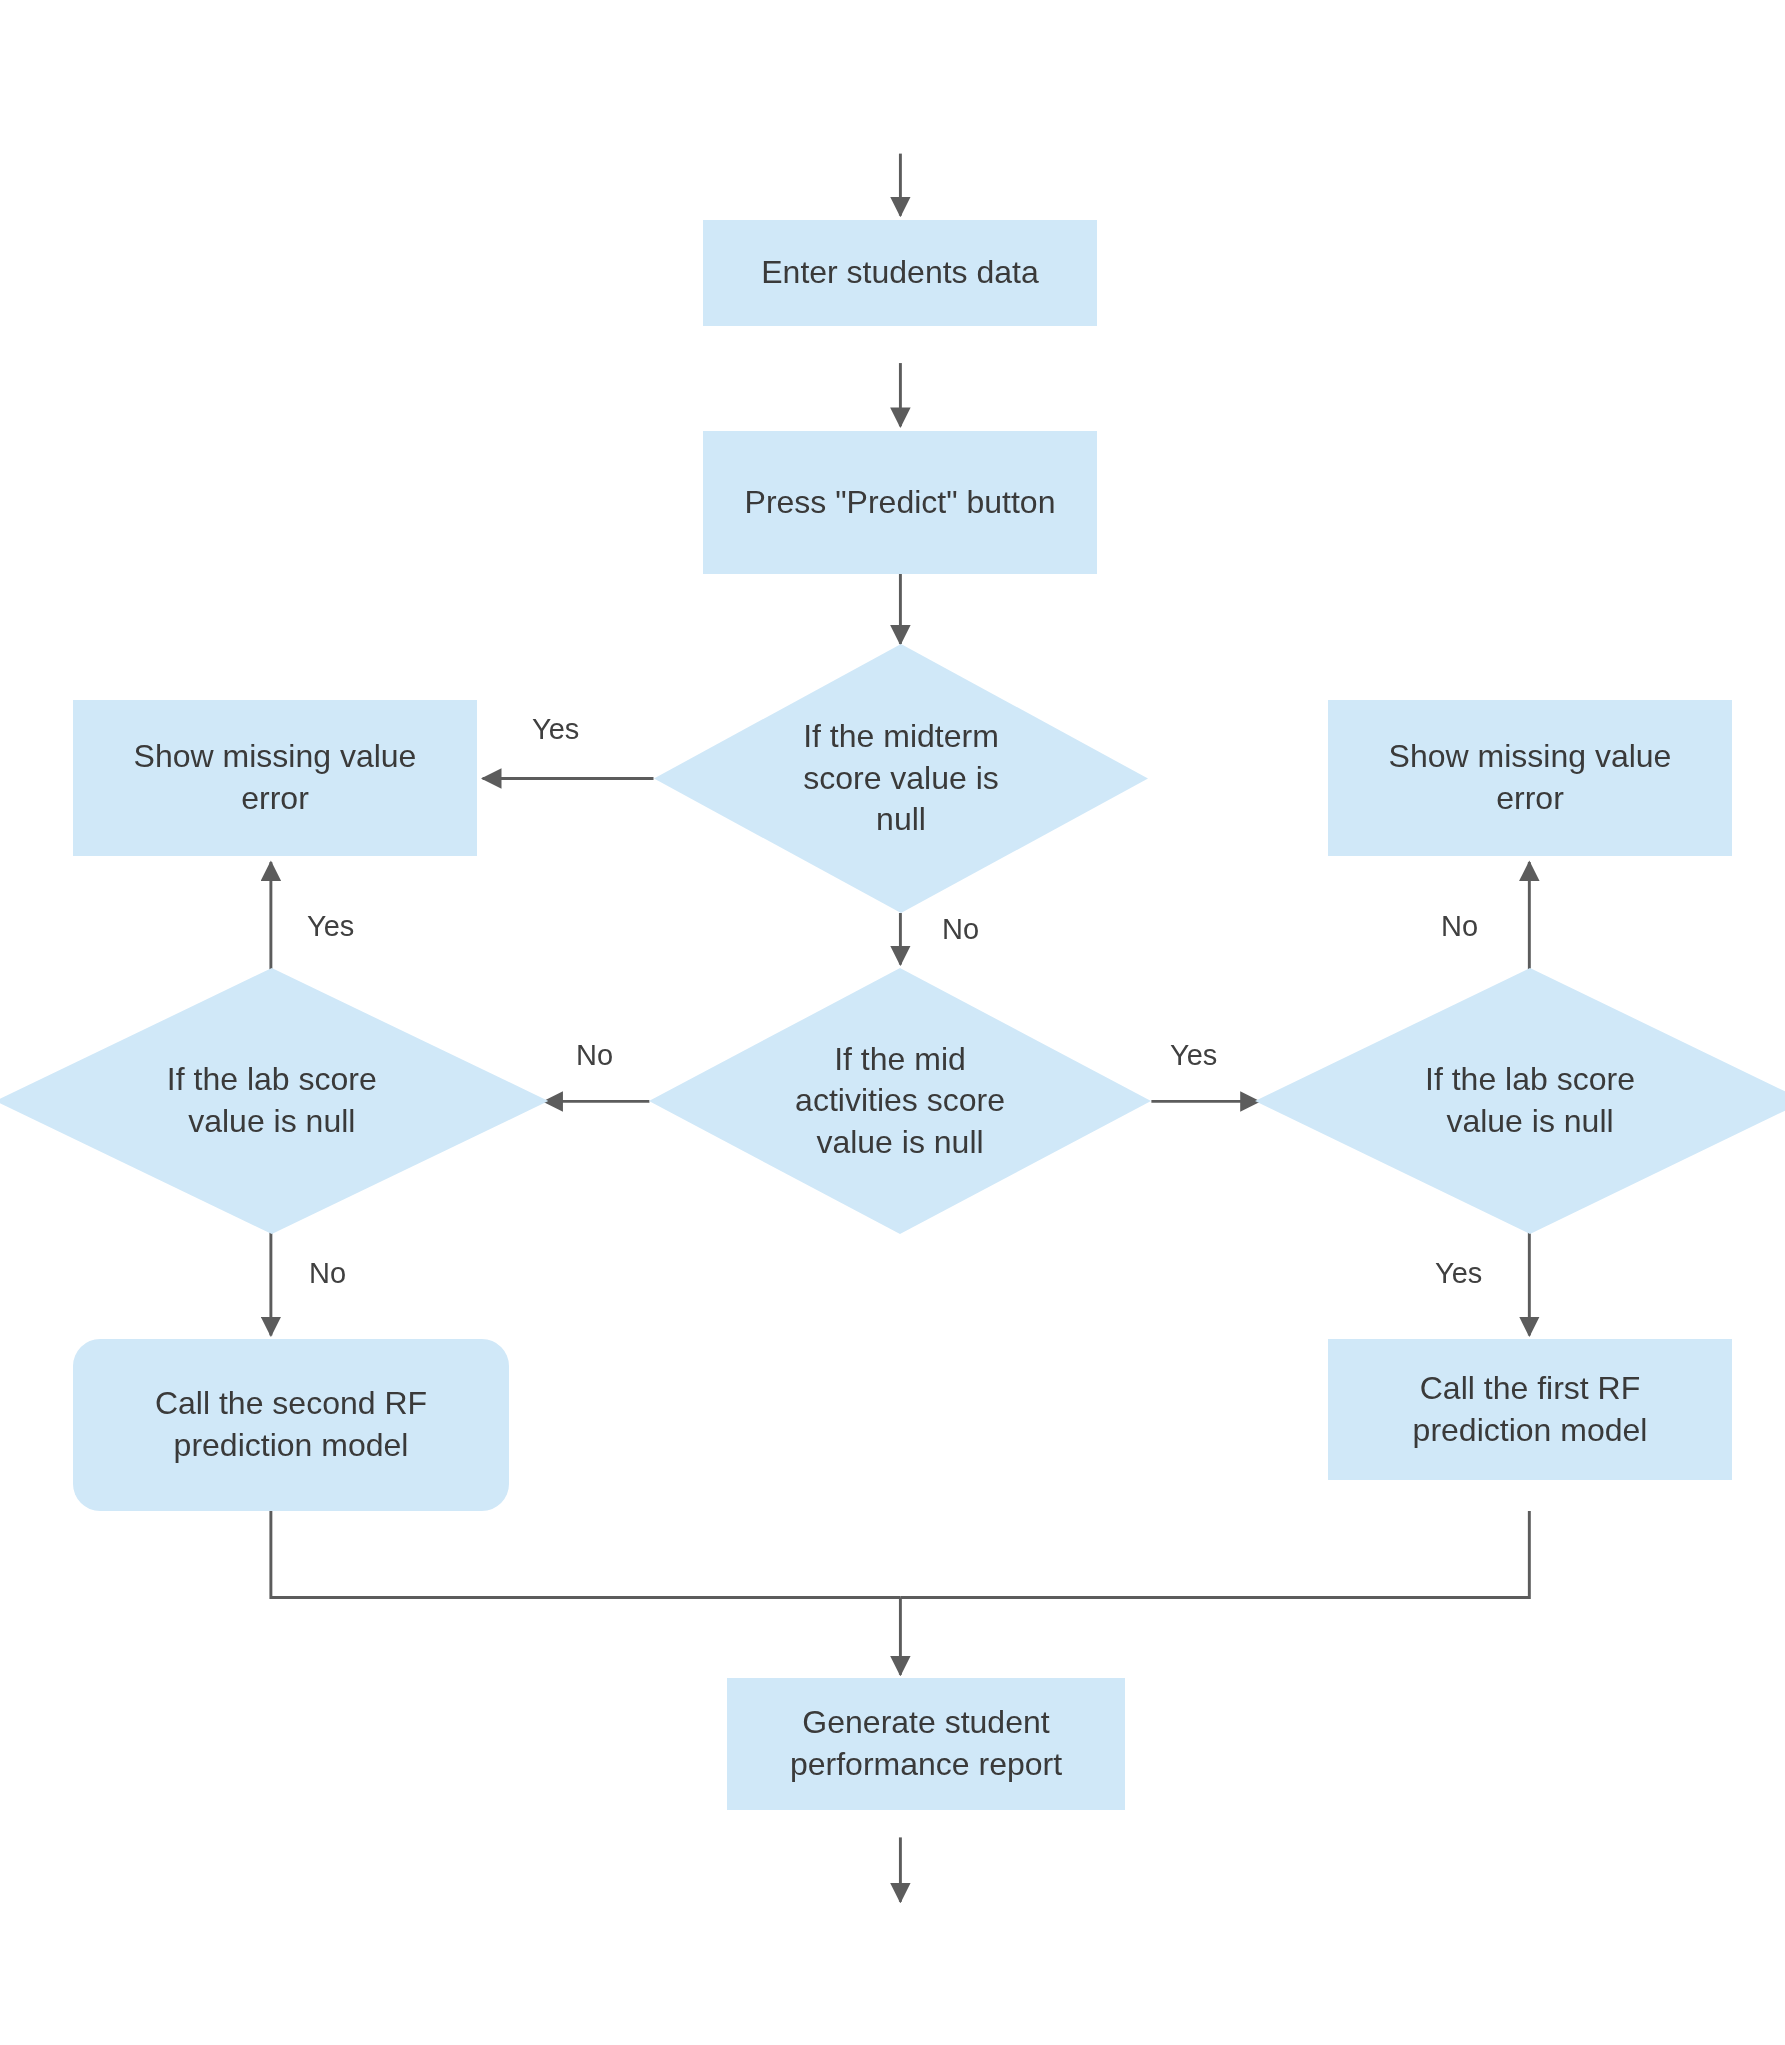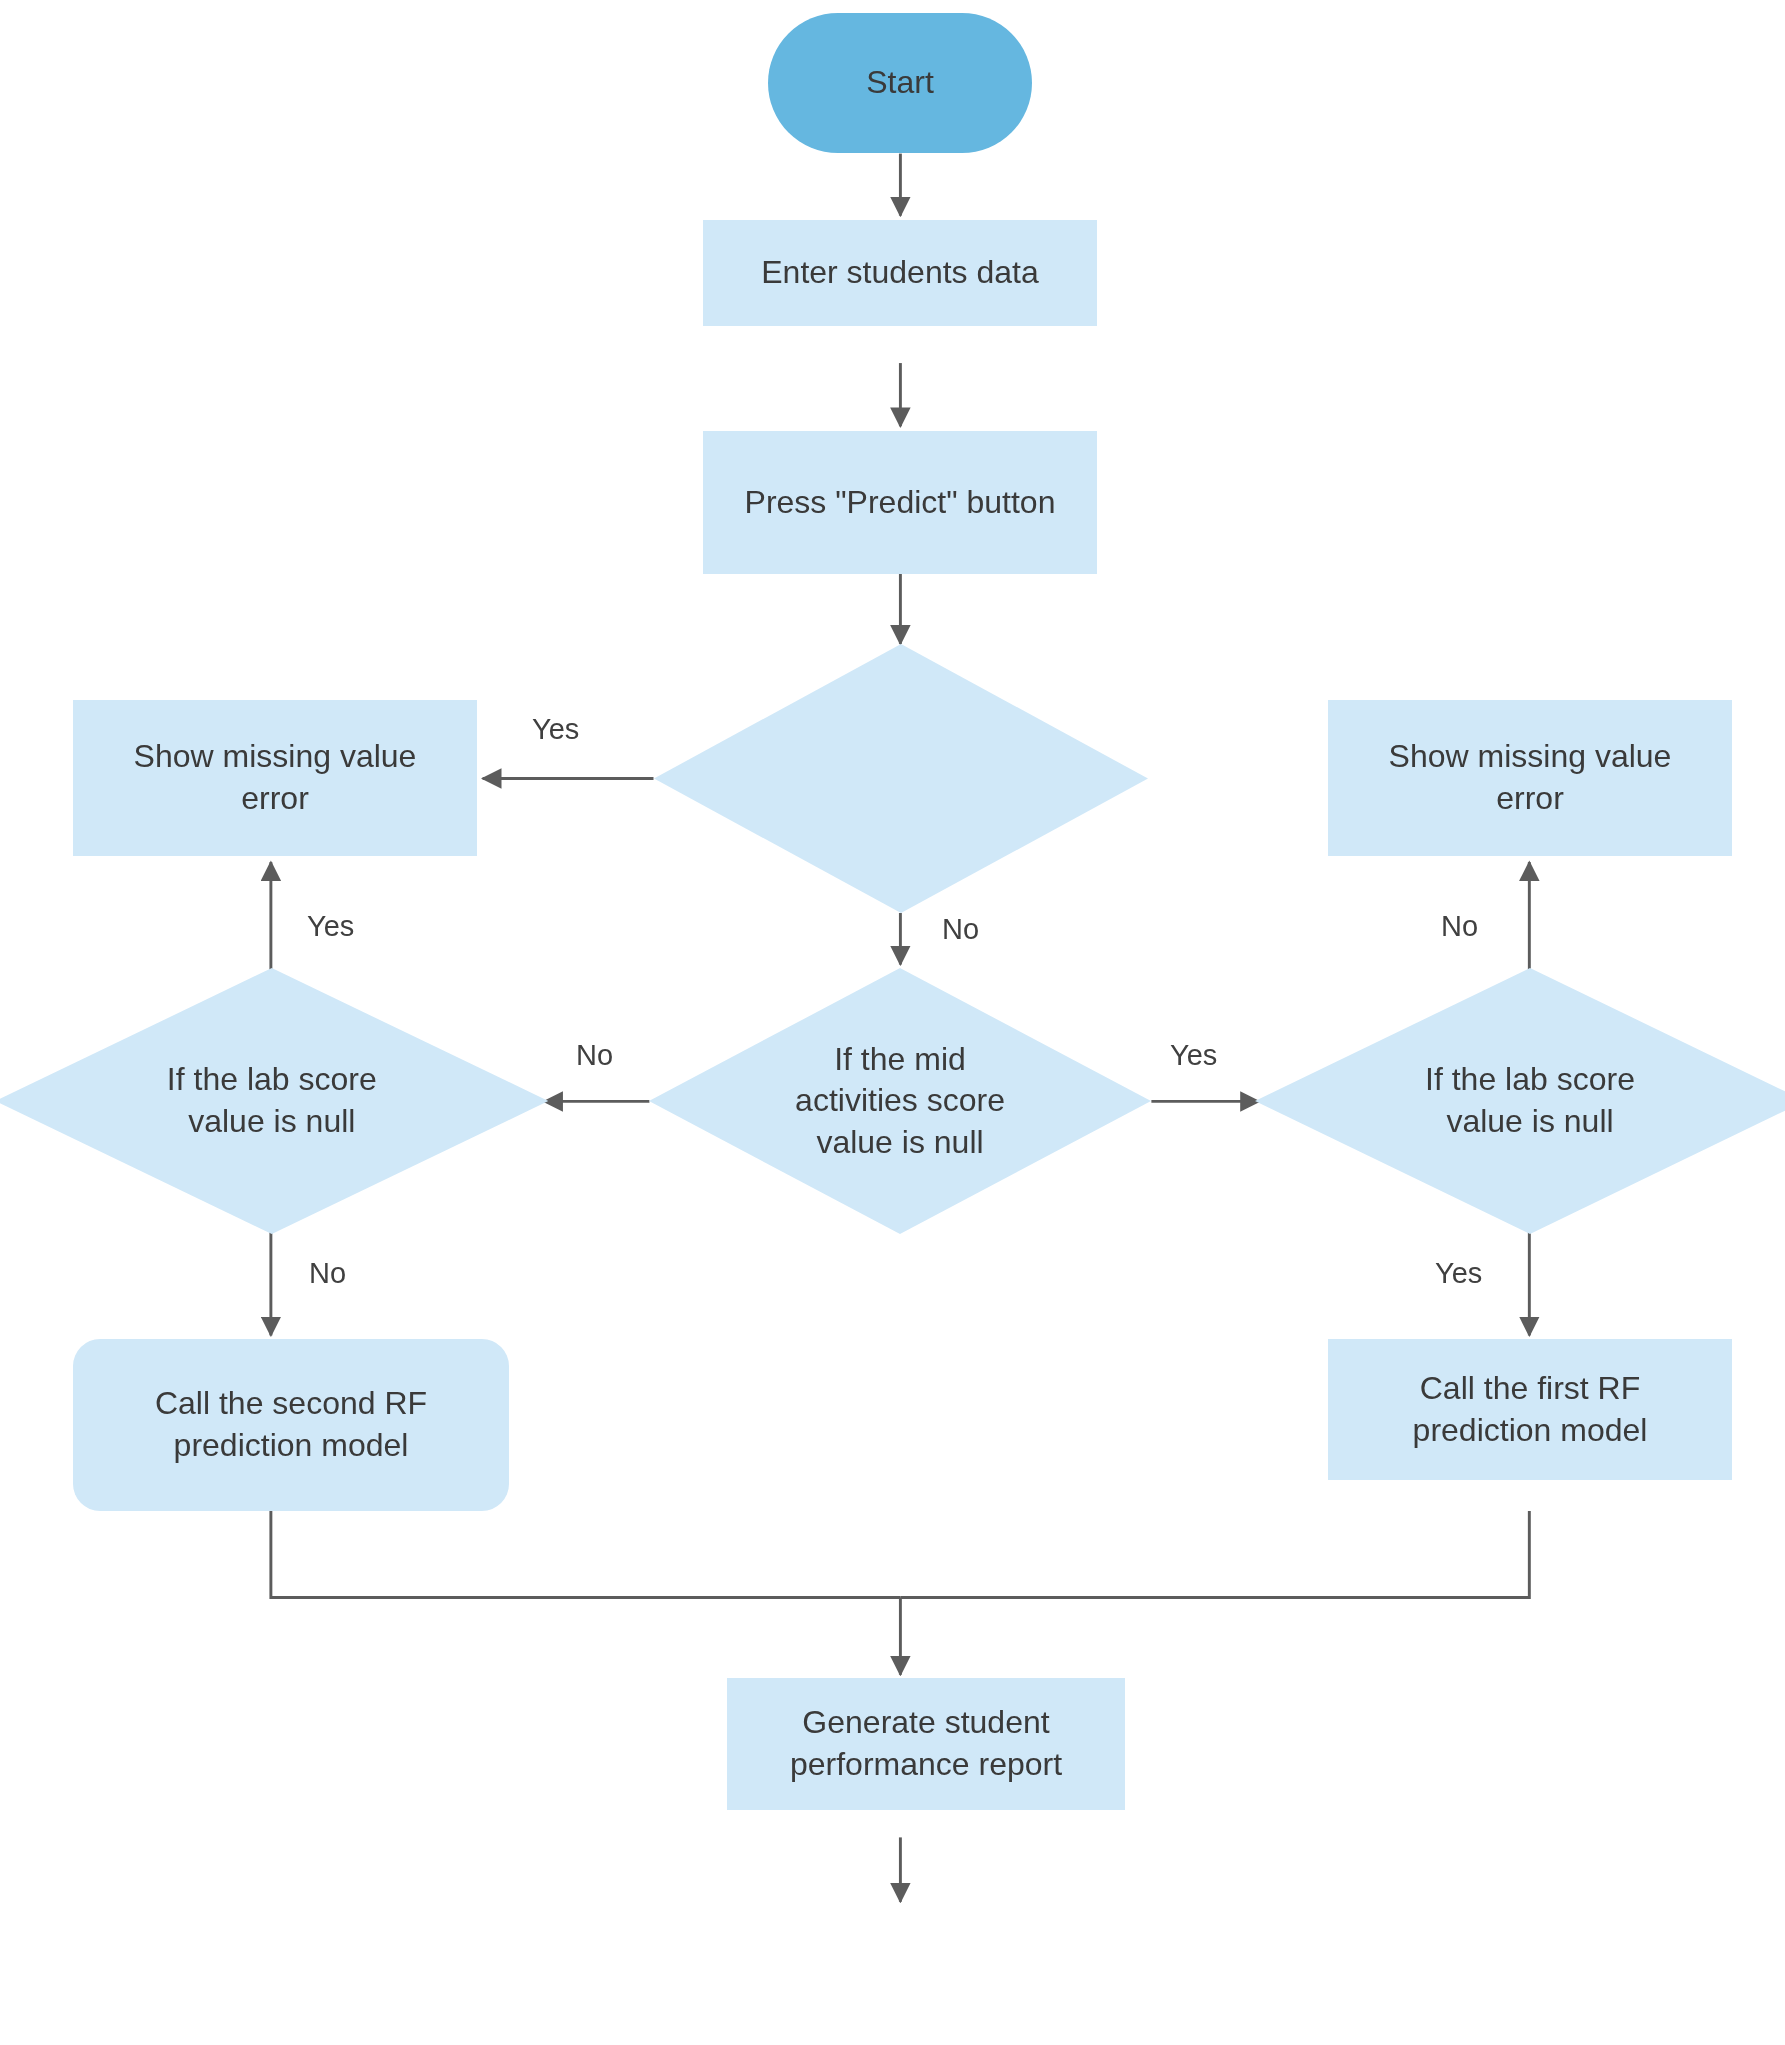--- a/index.html
+++ b/index.html
@@ -134,34 +134,34 @@
     
     <polyline points="2614,2582 2614,2730 1539,2730" fill="none" stroke="#5c5c5c" stroke-width="5"></polyline>
 
     
     <line x1="1539" y1="2730" x2="1539" y2="2862" stroke="#5c5c5c" stroke-width="5" marker-end="url(#arrow)"></line>
 
     
     <line x1="1539" y1="3140" x2="1539" y2="3250" stroke="#5c5c5c" stroke-width="5" marker-end="url(#arrow)"></line>
   </svg>
 
-  <div class="node terminator" style="left:768px; top:13px; width:264px; height:140px;">
-    <span class="lbl">Start</span>
-  </div>
 
   <div class="node process" style="left:703px; top:220px; width:394px; height:106px;">
     <span class="lbl">Enter students data</span>
   </div>
 
   <div class="node process" style="left:703px; top:431px; width:394px; height:143px;">
     <span class="lbl">Press "Predict" button</span>
   </div>
 
   <div class="node decision" style="left:654px; top:644px; width:494px; height:269px;">
     <span class="diamond-bg"></span>
+    <span class="lbl">If the midterm
+score value is
+null</span>
   </div>
 
   <div class="node process" style="left:73px; top:700px; width:404px; height:156px;">
     <span class="lbl">Show missing value
 error</span>
   </div>
 
   <div class="node process" style="left:1328px; top:700px; width:404px; height:156px;">
     <span class="lbl">Show missing value
 error</span>

